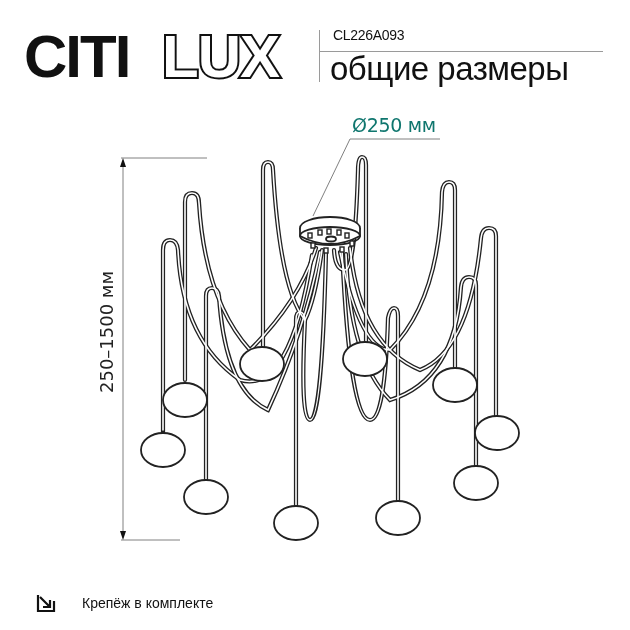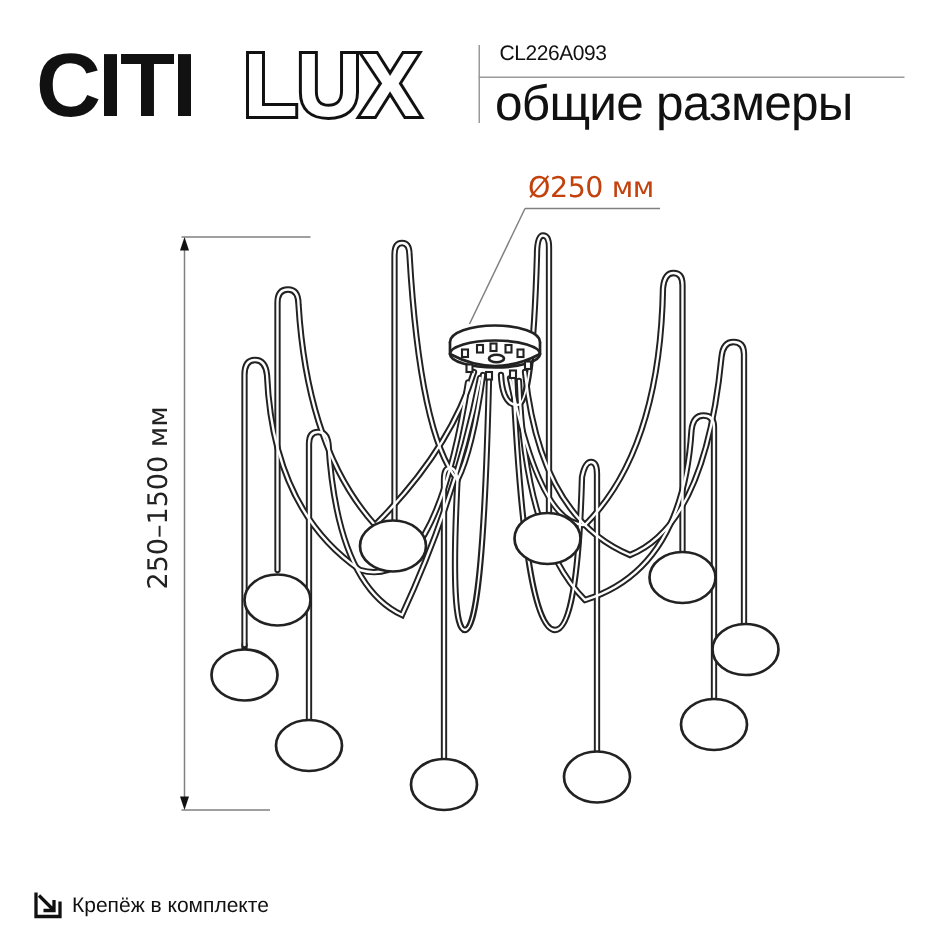--- a/index.html
+++ b/index.html
@@ -3,23 +3,23 @@
 <meta charset="utf-8">
 <style>
   html, body { margin: 0; padding: 0; background: #ffffff; }
   body { width: 630px; height: 630px; position: relative; overflow: hidden; font-family: "Liberation Sans", sans-serif; }
   .logo { position: absolute; left: 24px; top: 26px; width: 272px; height: 58px; }
   .hdr-vline { position: absolute; left: 319px; top: 30px; width: 1px; height: 52px; background: #9a9a9a; }
   .hdr-hline { position: absolute; left: 319px; top: 51px; width: 284px; height: 1px; background: #9a9a9a; }
   .model { position: absolute; left: 333px; top: 27px; font-size: 14px; color: #111; letter-spacing: -0.3px; }
   .subtitle { position: absolute; left: 330px; top: 49px; font-size: 33px; color: #111; letter-spacing: -0.5px; line-height: 40px; }
   .drawing { position: absolute; left: 0; top: 0; width: 630px; height: 630px; }
-  .diam-label { position: absolute; left: 352px; top: 114px; font-family: "DejaVu Sans", sans-serif; font-size: 19px; color: #c2410c; letter-spacing: -0.3px; }
+  .diam-label { position: absolute; left: 352px; top: 114px; font-family: "DejaVu Sans", sans-serif; font-size: 19px; color: #0f766e; letter-spacing: -0.3px; }
   .height-label { position: absolute; left: 106px; top: 332px; transform: translate(-50%, -50%) rotate(-90deg); font-family: "DejaVu Sans", sans-serif; font-size: 18px; color: #222; white-space: nowrap; }
-  .footer { position: absolute; left: 22px; top: 593px; display: flex; align-items: center; }
+  .footer { position: absolute; left: 36px; top: 593px; display: flex; align-items: center; gap: 20px; }
   .footer-icon { width: 20px; height: 20px; margin-right: 6px; }
   .footer-text { font-size: 14px; color: #111; }
 </style>
 </head>
 <body>
 
 <svg class="logo" viewBox="0 0 272 58">
   <text x="0" y="51" font-family="Liberation Sans, sans-serif" font-weight="bold" font-size="60" fill="#111" letter-spacing="-2">CITI</text>
   <text x="138" y="51" font-family="Liberation Sans, sans-serif" font-weight="bold" font-size="60" fill="#fff" stroke="#111" stroke-width="4" paint-order="stroke" letter-spacing="-1">LUX</text>
 </svg>

